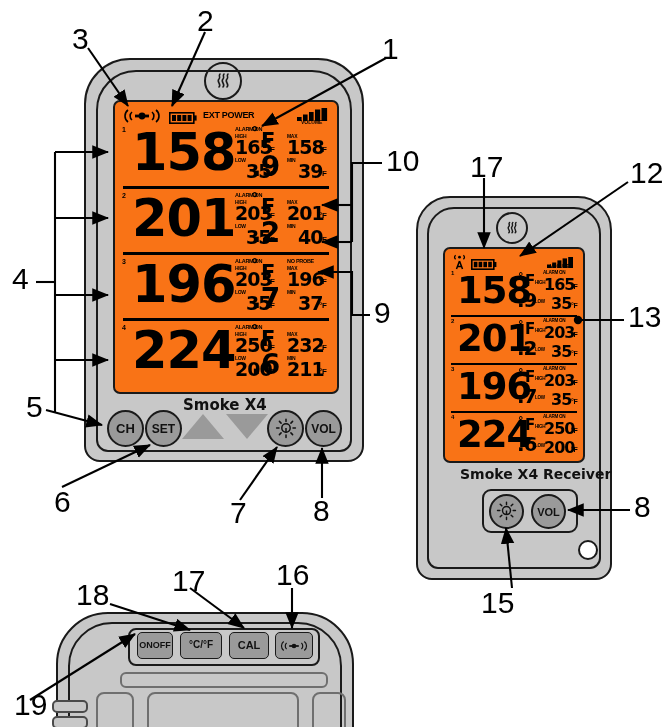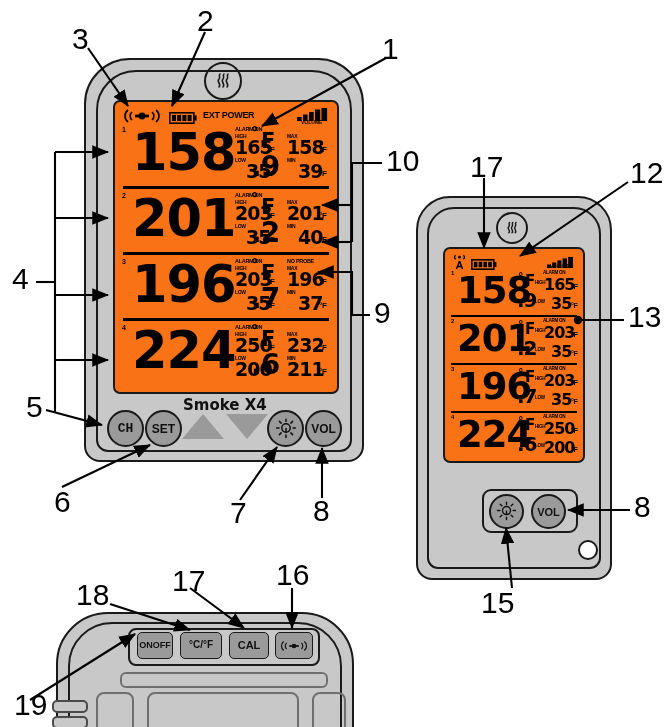--- a/index.html
+++ b/index.html
@@ -196,21 +196,21 @@
       <div class="seg" style="position:absolute;left:120px;top:38px;font-size:19px;">200</div>
       <div class="tiny" style="position:absolute;left:152px;top:46px;font-size:8px;">°F</div>
       <div class="tiny" style="position:absolute;left:172px;top:34px;font-size:5px;">MIN</div>
       <div class="seg" style="position:absolute;left:172px;top:38px;font-size:19px;">211</div>
       <div class="tiny" style="position:absolute;left:204px;top:46px;font-size:8px;">°F</div>
     </div>
   </div>
 
   <div class="brandtxt" style="left:183px;top:396px;font-size:15px;">Smoke X4</div>
 
-  <div class="btn-round" style="left:107px;top:410px;width:33px;height:33px;font-size:13px;font-family:Liberation Mono, monospace;">CH</div>
+  <div class="btn-round" style="left:107px;top:410px;width:33px;height:33px;font-size:13px;">CH</div>
   <div class="btn-round" style="left:145px;top:410px;width:33px;height:33px;font-size:12px;">SET</div>
   <div class="tri tri-up" style="left:182px;top:414px;"></div>
   <div class="tri tri-dn" style="left:226px;top:414px;"></div>
   <div class="btn-round" style="left:267px;top:410px;width:33px;height:33px;">
     <svg width="22" height="22" viewBox="0 0 22 22">
       <circle cx="11" cy="10" r="4.2" fill="none" stroke="#111" stroke-width="1.5"></circle>
       <path d="M11 10 v4.6" stroke="#111" stroke-width="1.5"></path>
       <path d="M11 1.2 v2.4 M11 17 v2.4 M1.6 10 h2.4 M18 10 h2.4
                M4.4 3.4 L6.1 5.1 M15.9 14.9 L17.6 16.6
                M17.6 3.4 L15.9 5.1 M6.1 14.9 L4.4 16.6" stroke="#111" stroke-width="1.5" stroke-linecap="round"></path>
@@ -319,20 +319,21 @@
       <div class="tiny" style="position:absolute;left:98px;top:2px;font-size:4.6px;">ALARM ON</div>
       <div class="tiny" style="position:absolute;left:90px;top:12px;font-size:4.6px;">HIGH</div>
       <div class="seg" style="position:absolute;left:99px;top:8px;font-size:16px;">250</div>
       <div class="tiny" style="position:absolute;left:126px;top:14px;font-size:7px;">°F</div>
       <div class="tiny" style="position:absolute;left:90px;top:31px;font-size:4.6px;">LOW</div>
       <div class="seg" style="position:absolute;left:99px;top:27px;font-size:16px;">200</div>
       <div class="tiny" style="position:absolute;left:126px;top:33px;font-size:7px;">°F</div>
     </div>
   </div>
 
+  <div class="brandtxt" style="left:460px;top:466px;font-size:14px;">Smoke X4 Receiver</div>
 
   <div class="btnbar" style="left:482px;top:489px;width:92px;height:40px;"></div>
   <div class="btn-round" style="left:489px;top:494px;width:31px;height:31px;">
     <svg width="21" height="21" viewBox="0 0 22 22">
       <circle cx="11" cy="10" r="4.2" fill="none" stroke="#111" stroke-width="1.5"></circle>
       <path d="M11 10 v4.6" stroke="#111" stroke-width="1.5"></path>
       <path d="M11 1.2 v2.4 M11 17 v2.4 M1.6 10 h2.4 M18 10 h2.4
                M4.4 3.4 L6.1 5.1 M15.9 14.9 L17.6 16.6
                M17.6 3.4 L15.9 5.1 M6.1 14.9 L4.4 16.6" stroke="#111" stroke-width="1.5" stroke-linecap="round"></path>
     </svg>

